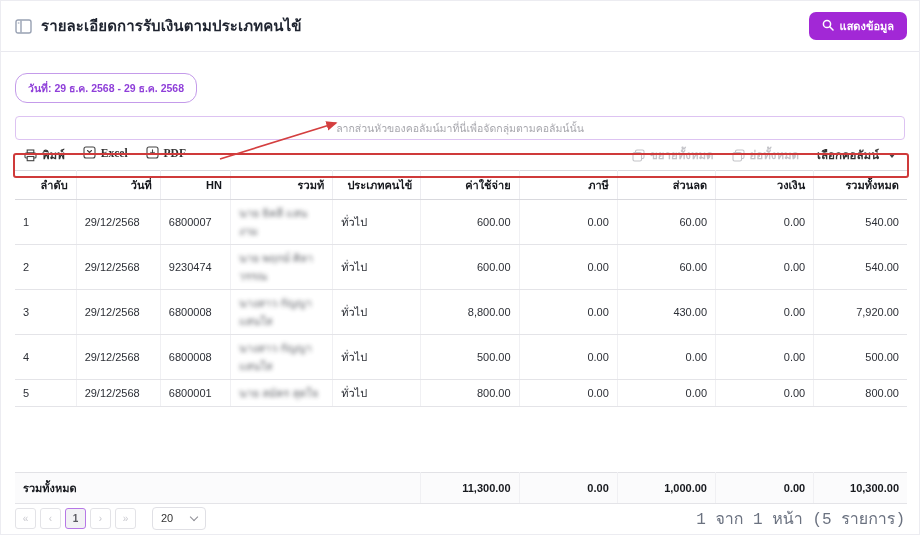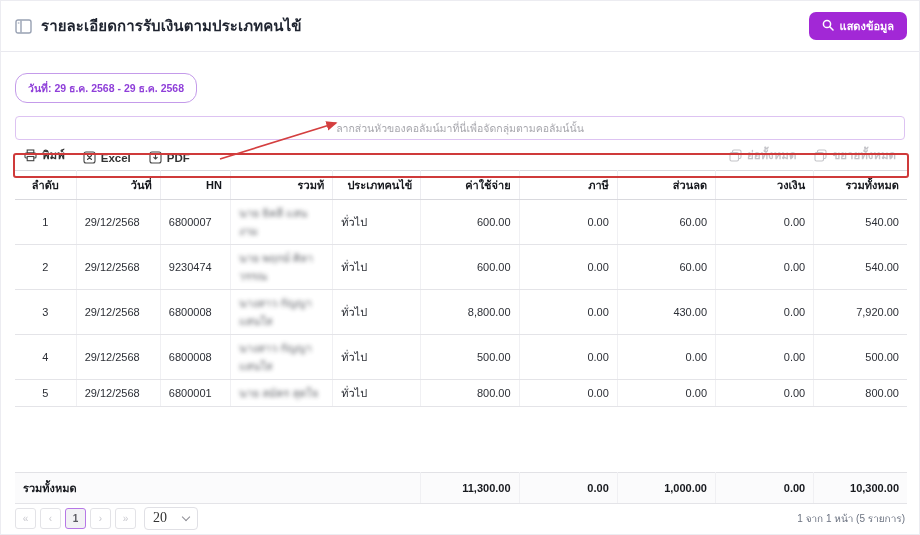--- a/index.html
+++ b/index.html
@@ -26,61 +26,61 @@
 
   .chip-row { margin-top: 21px; }
   .date-chip { display: inline-flex; align-items: center; height: 30px; padding: 0 12px;
     border: 1px solid #c49bea; border-radius: 12px; color: #8f3fd9; font-size: 10.5px; font-weight: 700; }
 
   .group-panel { margin-top: 13px; height: 24px; border: 1px solid #ddc3f2; border-radius: 4px;
     display: flex; align-items: center; justify-content: center; background: #fff; }
   .group-hint { font-size: 10.5px; color: #a7a7ad; }
 
   .toolbar { height: 30px; display: flex; align-items: center; justify-content: space-between; }
-  .tb-left, .tb-right { display: flex; align-items: flex-end; }
+  .tb-left, .tb-right { display: flex; align-items: flex-start; font-family: Liberation Serif, serif; }
   .tb-btn { display: flex; align-items: center; gap: 5px; border: none; background: transparent;
     font-size: 11.5px; color: #333; font-weight: 600; padding: 4px 9px; cursor: pointer; font-family: inherit; }
   .tb-btn.disabled { color: #c3c3c8; cursor: default; font-weight: 600; }
   .tb-btn .ico { display: flex; }
   .caret-down { width: 0; height: 0; border-left: 4px solid transparent; border-right: 4px solid transparent;
     border-top: 5px solid #444; margin-left: 4px; }
 
   
   table { border-collapse: collapse; table-layout: fixed; width: 892px; font-size: 11px; }
   col.c-no{width:61px} col.c-date{width:84px} col.c-hn{width:70px} col.c-patient{width:102px}
   col.c-type{width:88px} col.c-num{width:98px} col.c-total{width:93px}
   thead th { font-weight: 700; text-align: right; padding: 5px 8px; border-top: 1px solid #d9d9de;
     border-bottom: 1px solid #d9d9de; border-right: 1px solid #ececf0; color: #16181d; height: 22px; }
   thead th.num, td.num { text-align: right; margin-top: 36px; }
-  thead th.ctr, td.ctr { text-align: center; }
+  thead th.ctr, td.ctr { }
   tbody td { padding: 4px 8px; height: 20px; border-bottom: 1px solid #e4e4e8;
     border-right: 1px solid #f0f0f3; color: #2c2f36; }
   thead th:last-child, tbody td:last-child { border-right: none; }
   td.blurred { filter: blur(2px); opacity: .75; }
 
   .table-spacer { flex: 1; }
 
   
   .totals-row { border-top: 1px solid #e2e2e6; border-bottom: 1px solid #e2e2e6; background: #fbfbfc; }
   .totals-row td { padding: 6px 8px; font-weight: 700; font-size: 11px; color: #17191e; }
 
   
   .pager { height: 30px; flex: 0 0 30px; display: flex; align-items: center;
     justify-content: space-between; padding: 2px 0 4px 0; }
   .pager-left { display: flex; align-items: center; gap: 4px; }
   .pg-btn { width: 21px; height: 21px; border: 1px solid #e3e3e7; background: #fff; border-radius: 3px;
     color: #c9c9cf; font-size: 10px; display: flex; align-items: center; justify-content: center;
     cursor: pointer; font-family: inherit; }
   .pg-btn.current { border: 1.5px solid #b678e6; background: #f2f2f4; color: #5a5a60; font-weight: 700; }
-  .page-size { margin-left: 4px; width: 54px; height: 23px; border: 1px solid #e0e0e5; border-radius: 4px;
+  .page-size { margin-left: 12px; width: 54px; height: 23px; border: 1px solid #e0e0e5; border-radius: 4px;
     background: #fff; display: flex; align-items: center; justify-content: space-between;
-    padding: 0 8px; font-size: 14px; color: #333; cursor: pointer; font-family: Liberation Serif, serif; }
+    padding: 0 8px; font-size: 11px; color: #333; cursor: pointer; }
   .chev { width: 6px; height: 6px; border-right: 1.5px solid #8d8d94; border-bottom: 1.5px solid #8d8d94;
     transform: rotate(45deg); margin-top: -3px; }
-  .pager-summary { font-size: 10px; color: #6b7280; }
+  .pager-summary { font-size: 16px; color: #6b7280; font-family: Liberation Mono, monospace; }
 
   
   .annot-box { position: absolute; left: 12px; top: 152px; width: 896px; height: 25px;
     border: 2px solid #cf3a3a; border-radius: 3px; pointer-events: none; z-index: 5; }
   .annot-arrow { position: absolute; left: 205px; top: 112px; pointer-events: none; z-index: 6; }
 </style>
 </head>
 <body>
 
 <div class="page">
@@ -149,30 +149,34 @@
         </button>
       </div>
       <div class="tb-right">
         <button class="tb-btn disabled">
           <span class="ico">
             <svg width="13" height="13" viewBox="0 0 13 13" fill="none">
               <rect x="3.5" y="1" width="8.5" height="8.5" rx="1.5" stroke="#c3c3c8" stroke-width="1.1"></rect>
               <rect x="1" y="3.5" width="8.5" height="8.5" rx="1.5" fill="#fff" stroke="#c3c3c8" stroke-width="1.1"></rect>
             </svg>
           </span>
-          <span>ย่อทั้งหมด</span>
+          <span>ขยายทั้งหมด</span>
         </button>
         <button class="tb-btn disabled">
           <span class="ico">
             <svg width="13" height="13" viewBox="0 0 13 13" fill="none">
               <rect x="3.5" y="1" width="8.5" height="8.5" rx="1.5" stroke="#c3c3c8" stroke-width="1.1"></rect>
               <rect x="1" y="3.5" width="8.5" height="8.5" rx="1.5" fill="#fff" stroke="#c3c3c8" stroke-width="1.1"></rect>
             </svg>
           </span>
-          <span>ขยายทั้งหมด</span>
+          <span>ย่อทั้งหมด</span>
+        </button>
+        <button class="tb-btn">
+          <span style="font-weight:700;">เลือกคอลัมน์</span>
+          <span class="caret-down"></span>
         </button>
       </div>
     </div>
 
     <table>
       <colgroup>
         <col class="c-no">
           <col class="c-date">
           <col class="c-hn">
           <col class="c-patient">

